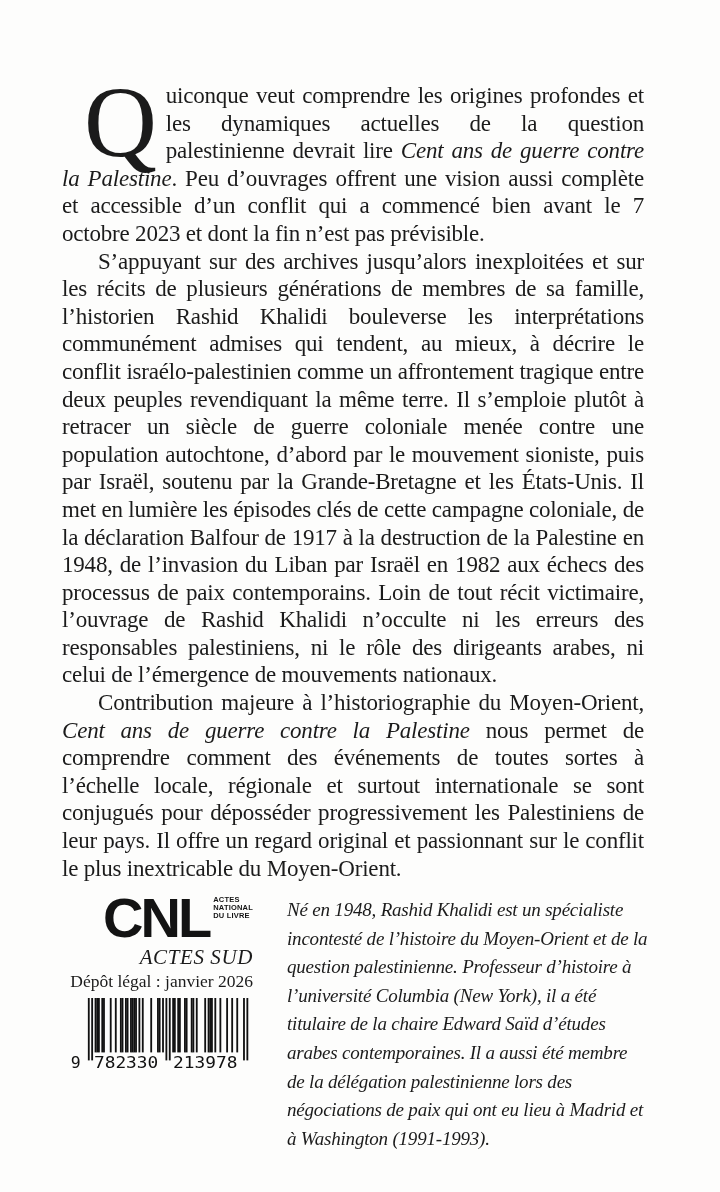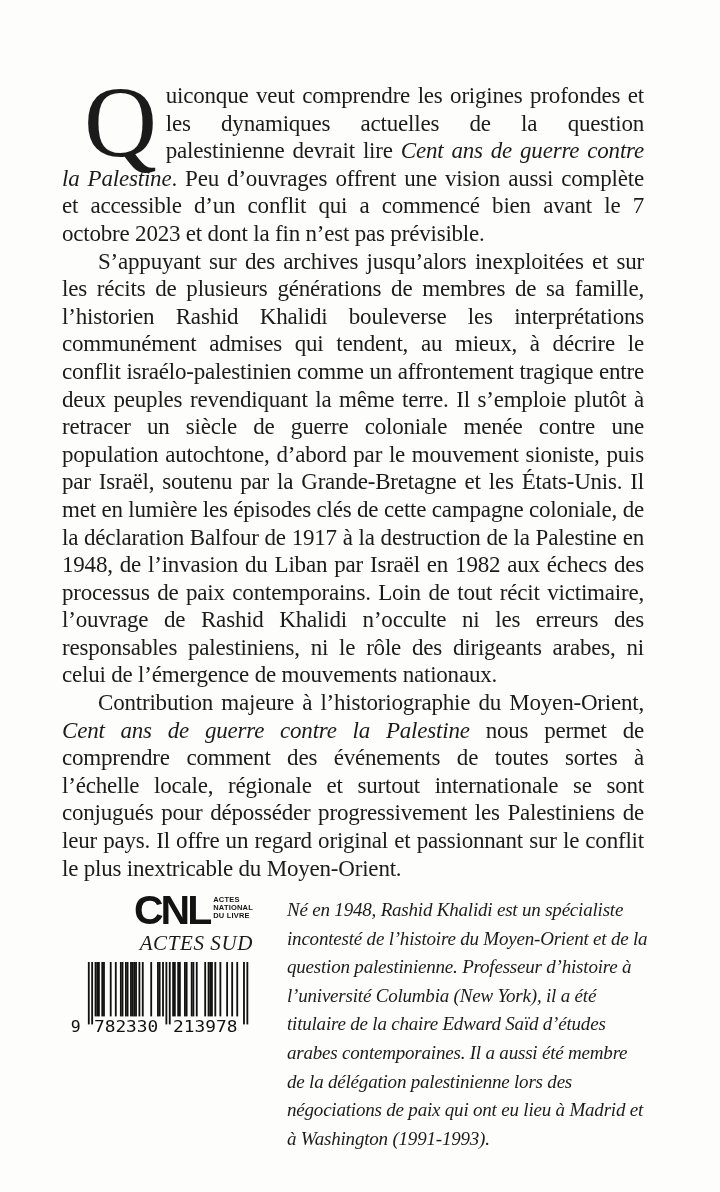--- a/index.html
+++ b/index.html
@@ -36,21 +36,21 @@
     position:absolute;left:55px;top:892px;width:600px;
     display:flex;align-items:flex-start;
   }
   .pub-col{width:212px;text-align:right;flex:none;}
   .cnl-logo{
     display:flex;justify-content:flex-end;align-items:flex-start;
     padding-right:14px;
   }
   .cnl-big{
     font-family:"Liberation Sans", sans-serif;
-    font-weight:700;font-size:41px;line-height:0.92;
+    font-weight:700;font-size:56px;line-height:0.92;
     letter-spacing:-3px;color:#131313;
   }
   .cnl-small{
     font-family:"Liberation Sans", sans-serif;
     font-weight:700;font-size:7.5px;line-height:8px;letter-spacing:0.2px;
     text-align:left;margin:4px 0 0 4px;color:#131313;
   }
   .pub-name{
     font-style:italic;font-size:21px;letter-spacing:0.6px;
     margin-top:1px;padding-right:14px;
@@ -84,20 +84,21 @@
     <div class="pub-col">
       <div class="cnl-logo">
         <span class="cnl-big">CNL</span>
         <span class="cnl-small">
           <div>ACTES</div>
           <div>NATIONAL</div>
           <div>DU LIVRE</div>
         </span>
       </div>
       <div class="pub-name">ACTES SUD</div>
+      <div class="pub-line">Dépôt légal : janvier 2026</div>
       <div class="barcode-wrap">
           <svg viewBox="0 0 115 45" preserveAspectRatio="none" fill="#111111">
             <rect x="12.00" y="0" width="1.05" height="39"></rect>
             <rect x="13.94" y="0" width="1.05" height="39"></rect>
             <rect x="15.88" y="0" width="1.05" height="34"></rect>
             <rect x="16.85" y="0" width="1.05" height="34"></rect>
             <rect x="17.82" y="0" width="1.05" height="34"></rect>
             <rect x="19.76" y="0" width="1.05" height="34"></rect>
             <rect x="20.73" y="0" width="1.05" height="34"></rect>
             <rect x="24.61" y="0" width="1.05" height="34"></rect>

